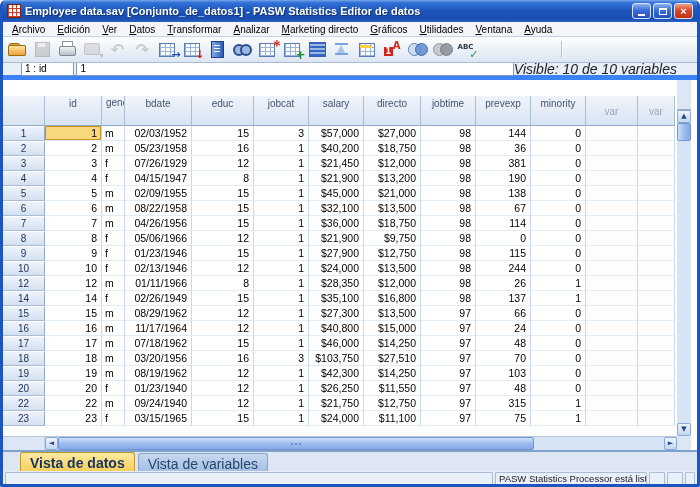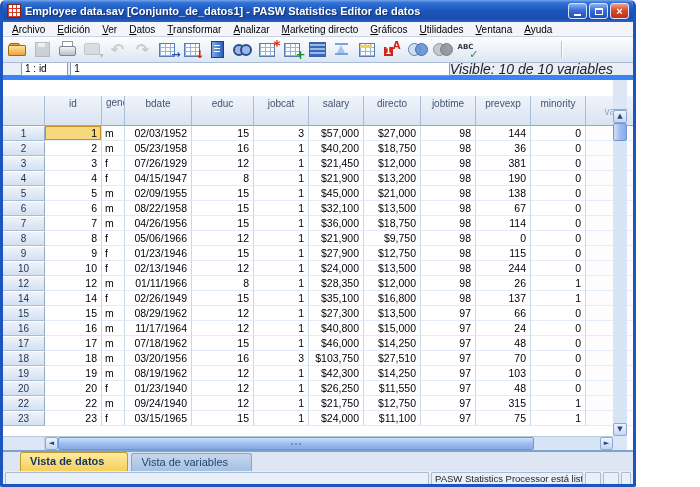--- a/index.html
+++ b/index.html
@@ -1,18 +1,18 @@
 <!DOCTYPE html>
 <html><head>
 <meta charset="utf-8">
 <style>
   html,body{margin:0;padding:0;background:#fff;}
   body{width:700px;height:487px;overflow:hidden;font-family:"Liberation Sans","DejaVu Sans",sans-serif;}
   *{box-sizing:border-box;}
-  .window{width:636px;height:487px;border:3px solid #1c55be;border-top:none;border-radius:6px 6px 2px 2px;background:#e9f0f9;display:flex;flex-direction:column;overflow:hidden;}
+  .window{width:700px;height:487px;border:3px solid #1c55be;border-top:none;border-radius:6px 6px 2px 2px;background:#e9f0f9;display:flex;flex-direction:column;overflow:hidden;}
 
   
   .titlebar{height:22px;flex:0 0 22px;background:linear-gradient(180deg,#77a5e8 0%,#3272d8 12%,#1d56bc 48%,#1a4eb0 85%,#2a62c8 100%);display:flex;align-items:center;padding:0 4px;border-radius:4px 4px 0 0;position:relative;}
   .appicon{width:14px;height:14px;margin-right:4px;background:
     repeating-linear-gradient(90deg,#d03c28 0 1px,transparent 1px 4px),
     repeating-linear-gradient(0deg,#d03c28 0 1px,transparent 1px 4px),#fff;
     border:1px solid #7a2418;}
   .titletext{color:#fff;font-size:11px;font-weight:bold;text-shadow:1px 1px 1px #103068;white-space:nowrap;overflow:hidden;flex:1;}
   .winbtns{display:flex;gap:2px;}
   .wbtn{width:19px;height:16px;border-radius:3px;border:1px solid #d8e4f8;display:flex;align-items:center;justify-content:center;color:#fff;font-size:11px;font-weight:bold;}
@@ -96,21 +96,21 @@
   .vscroll .sbtn{width:14px;}
   .vthumb{height:18px;margin:0;background:linear-gradient(90deg,#cfe0f8,#9dbdf0 50%,#86aae8);border:1px solid #7394d4;border-radius:2px;}
   .vtrack{flex:1;}
   .hthumb{width:476px;background:linear-gradient(180deg,#cfe0f8,#9dbdf0 50%,#86aae8);border:1px solid #7394d4;border-radius:2px;display:flex;align-items:center;justify-content:center;}
   .hgrip{width:2px;height:2px;background:#5c82c4;border-radius:50%;box-shadow:4px 0 0 #5c82c4,8px 0 0 #5c82c4;margin-right:8px;}
   .htrack{flex:1;}
   .scorner{position:absolute;right:6px;bottom:0;width:14px;height:14px;background:#dce6f4;}
 
   
   .tabstrip{height:21px;flex:0 0 21px;background:#dde6f2;border-top:2px solid #7ea2cc;display:flex;align-items:flex-end;padding-left:17px;gap:3px;}
-  .tab{height:18px;padding:2px 23px 0 9px;font-size:11px;color:#26456e;border:1px solid #8aa4c8;border-bottom:none;border-radius:3px 3px 0 0;background:linear-gradient(#c6d8ee,#a4c0e2);white-space:nowrap;}
+  .tab{height:18px;padding:2px 9px 0 9px;font-size:14px;color:#26456e;border:1px solid #8aa4c8;border-bottom:none;border-radius:3px 3px 0 0;background:linear-gradient(#c6d8ee,#a4c0e2);white-space:nowrap;}
   .tab.active{height:19px;font-weight:bold;color:#15335f;background:linear-gradient(#fdeaa0,#f6cf5c);border-color:#c09830;}
 
   
   .statusbar{height:15px;flex:0 0 15px;background:#e6edf7;display:flex;gap:2px;padding:1px 2px;align-items:stretch;}
   .sp{border:1px solid #aabcd4;border-radius:1px;background:#e9f0f9;}
   .sp.main{flex:1;}
   .sp.msg{width:152px;font-size:9.5px;color:#222;padding:0 3px;line-height:11px;white-space:nowrap;overflow:hidden;}
   .sp.s1{width:16px;} .sp.s2{width:16px;} .sp.s3{width:10px;}
 </style>
 </head>

